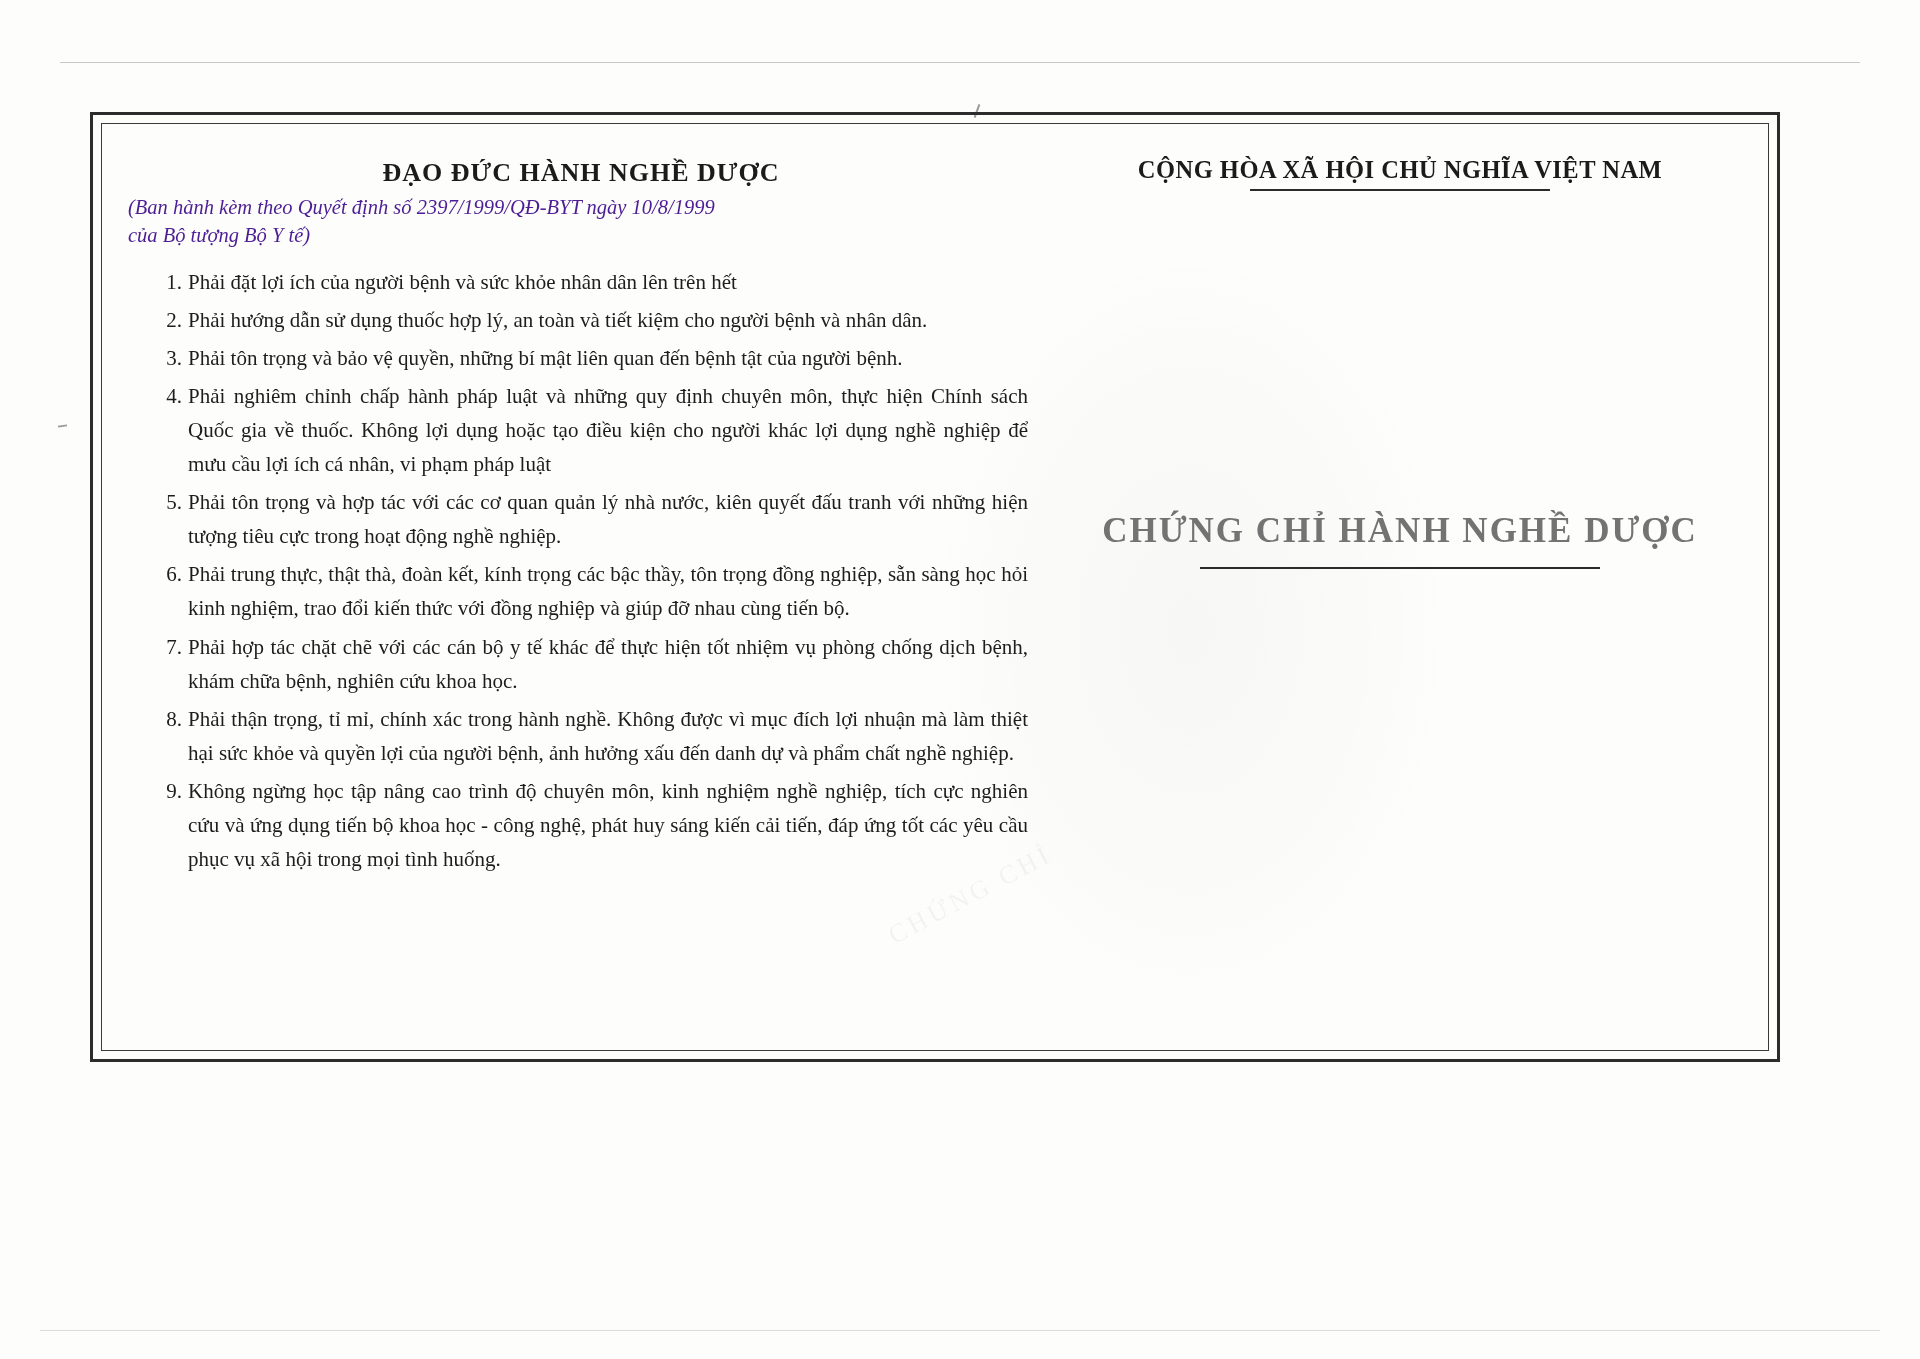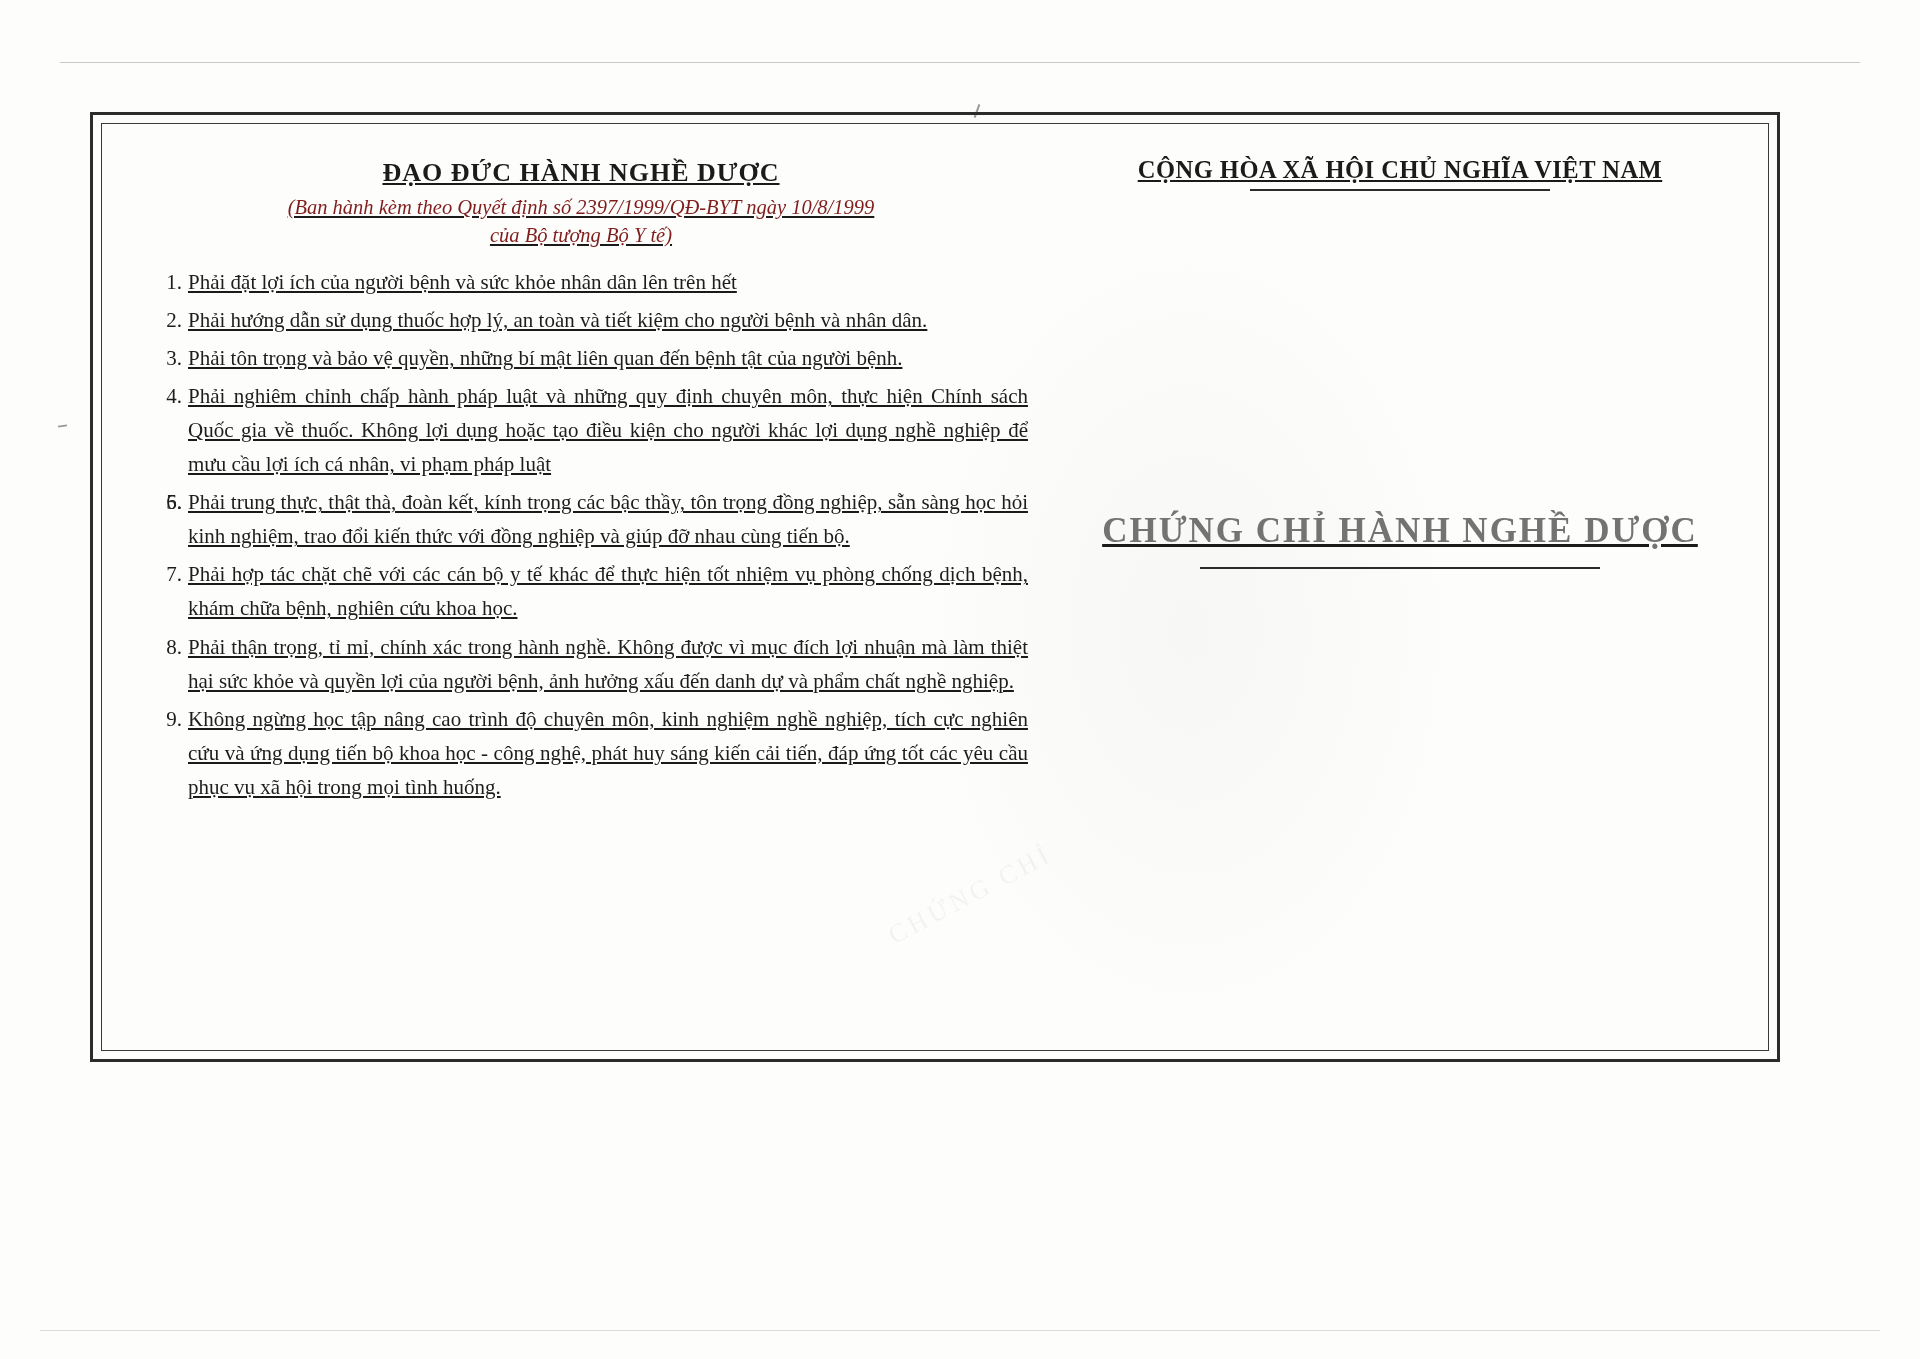--- a/index.html
+++ b/index.html
@@ -93,21 +93,20 @@
     border: 1px solid #3a3a3a;
     box-sizing: border-box;
   }
 
   .columns {
     position: absolute;
     left: 0; top: 0; right: 0; bottom: 0;
     display: flex;
     box-sizing: border-box;
     padding: 18px 26px 10px 26px;
-    text-decoration: underline;
   }
   .col-left {
     width: 57%;
     box-sizing: border-box;
     padding-right: 14px;
   }
   .col-right {
     width: 43%;
     box-sizing: border-box;
     padding-left: 10px;
@@ -116,25 +115,25 @@
   
   .left-title {
     text-align: center;
     font-weight: bold;
     font-size: 26px;
     letter-spacing: 1px;
     margin: 16px 0 6px 0;
     color: #1b1b1b;
   }
   .left-sub {
-    text-align: center;
+    text-align: left;
     font-style: italic;
     font-size: 20.5px;
     line-height: 1.35;
-    color: #7f1d1d;
+    color: #4c1d95;
     margin: 0 0 16px 0;
   }
 
   
   ol.rules {
     list-style: none;
     margin: 0;
     padding: 0 6px 0 22px;
   }
   ol.rules li {
@@ -232,20 +231,21 @@
           <li>
             <span class="num">3.</span>
             <span>Phải tôn trọng và bảo vệ quyền, những bí mật liên quan đến bệnh tật của người bệnh.</span>
           </li>
           <li>
             <span class="num">4.</span>
             <span>Phải nghiêm chỉnh chấp hành pháp luật và những quy định chuyên môn, thực hiện Chính sách Quốc gia về thuốc. Không lợi dụng hoặc tạo điều kiện cho người khác lợi dụng nghề nghiệp để mưu cầu lợi ích cá nhân, vi phạm pháp luật</span>
           </li>
           <li>
             <span class="num">5.</span>
+            <span>Phải tôn trọng và hợp tác với các cơ quan quản lý nhà nước, kiên quyết đấu tranh với những hiện tượng tiêu cực trong hoạt động nghề nghiệp.</span>
           </li>
           <li>
             <span class="num">6.</span>
             <span>Phải trung thực, thật thà, đoàn kết, kính trọng các bậc thầy, tôn trọng đồng nghiệp, sẵn sàng học hỏi kinh nghiệm, trao đổi kiến thức với đồng nghiệp và giúp đỡ nhau cùng tiến bộ.</span>
           </li>
           <li>
             <span class="num">7.</span>
             <span>Phải hợp tác chặt chẽ với các cán bộ y tế khác để thực hiện tốt nhiệm vụ phòng chống dịch bệnh, khám chữa bệnh, nghiên cứu khoa học.</span>
           </li>
           <li>

